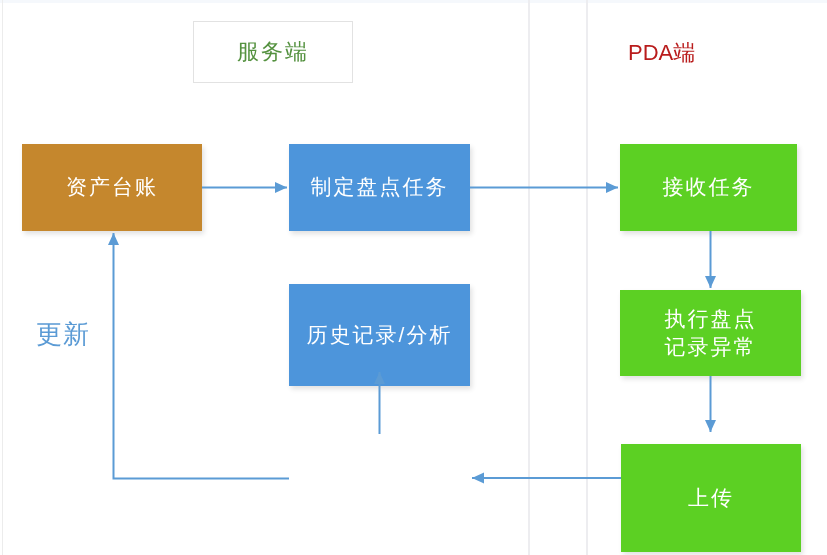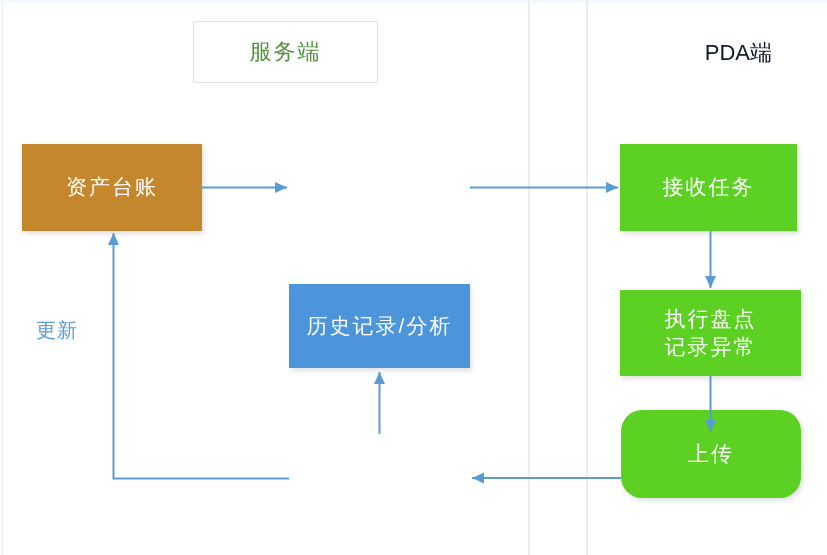--- a/index.html
+++ b/index.html
@@ -7,69 +7,70 @@
     position:relative;width:827px;height:555px;background:#ffffff;overflow:hidden;
     font-family:"Liberation Sans","DejaVu Sans",sans-serif;
   }
   .top-strip{position:absolute;left:0;top:0;width:827px;height:3px;background:#f5f8fc;}
   .left-border{position:absolute;left:2px;top:0;width:1px;height:555px;background:#ececec;}
   .lane-divider{position:absolute;top:0;width:2px;height:555px;background:#ededf0;}
   .divider-1{left:528px;}
   .divider-2{left:586px;}
 
   .lane-label-server{
-    position:absolute;left:193px;top:21px;width:185px;height:62px;
+    position:absolute;left:193px;top:21px;width:160px;height:62px;
     background:#ffffff;border:1px solid #e2e2e2;box-sizing:border-box;
     color:#559240;font-size:22px;letter-spacing:2px;
     display:flex;align-items:center;justify-content:center;
   }
   .lane-label-pda{
-    position:absolute;left:652px;top:38px;width:120px;height:30px;
-    color:#0f172a;font-size:22px;text-align:right;line-height:30px;
+    position:absolute;left:628px;top:38px;width:120px;height:30px;
+    color:#b91c1c;font-size:22px;text-align:left;line-height:30px;
   }
 
   .node{
     position:absolute;display:flex;align-items:center;justify-content:center;
     color:#ffffff;font-size:21px;letter-spacing:2px;text-align:right;
     white-space:pre-line;line-height:1.35;
     box-shadow:2px 3px 5px rgba(0,0,0,0.12);
   }
   .node-orange{background:#C5872D;}
   .node-blue{background:#4D95DB;}
   .node-green{background:#5CD023;}
 
   .n-asset   {left:22px; top:144px;width:180px;height:87px;}
   .n-plan    {left:289px;top:144px;width:181px;height:87px;}
   .n-receive {left:620px;top:144px;width:177px;height:87px;}
-  .n-history {left:289px;top:284px;width:181px;height:84px;}
+  .n-history {left:289px;top:284px;width:181px;height:102px;}
   .n-execute {left:620px;top:290px;width:181px;height:86px;}
   .n-review  {left:289px;top:434px;width:181px;height:88px;}
-  .n-upload  {left:621px;top:410px;width:180px;height:88px;border-radius:21px;}
+  .n-upload  {left:621px;top:444px;width:180px;height:108px;}
 
   .edge-label-update{
-    position:absolute;left:36px;top:317px;color:#5B9BD5;font-size:20px;letter-spacing:1px;
+    position:absolute;left:36px;top:317px;color:#5B9BD5;font-size:26px;letter-spacing:1px;
   }
   .arrows{position:absolute;left:0;top:0;pointer-events:none;}
 </style>
 </head>
 <body>
 
 <div class="canvas">
 
   <div class="top-strip"></div>
   <div class="left-border"></div>
   <div class="lane-divider divider-1"></div>
   <div class="lane-divider divider-2"></div>
 
   <div class="lane-label-server">
     <span>服务端</span>
   </div>
   <div class="lane-label-pda">PDA端</div>
 
   <div class="node node-orange n-asset">资产台账</div>
+  <div class="node node-blue   n-plan">制定盘点任务</div>
   <div class="node node-green  n-receive">接收任务</div>
   <div class="node node-blue   n-history">历史记录/分析</div>
   <div class="node node-green  n-execute">执行盘点
 记录异常</div>
   <div class="node node-green  n-upload">上传</div>
 
   <div class="edge-label-update">更新</div>
 
   <svg class="arrows" width="827" height="555" viewBox="0 0 827 555">
     <defs>

